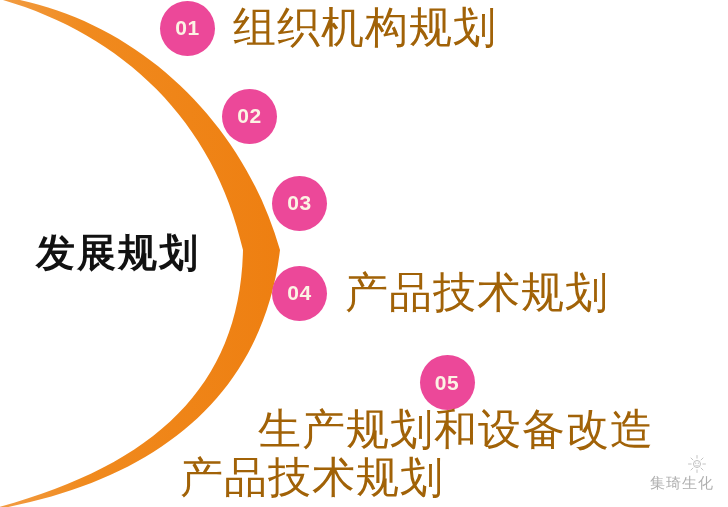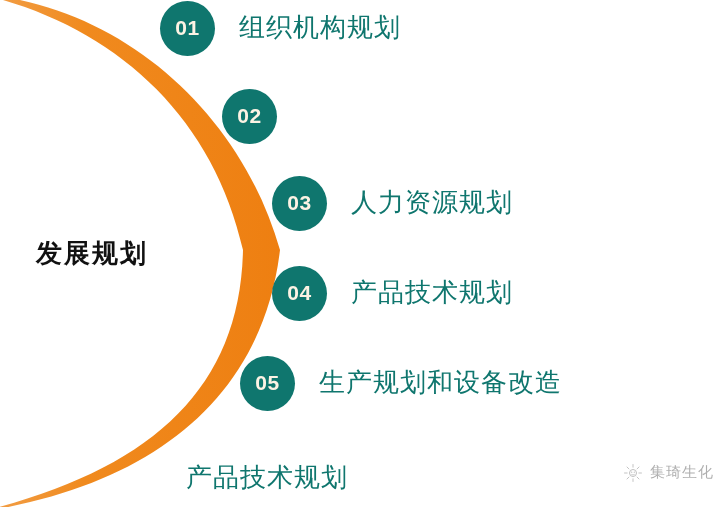--- a/index.html
+++ b/index.html
@@ -26,72 +26,73 @@
     height: 507px;
     pointer-events: none;
   }
   .center-title {
     position: absolute;
     left: 36px;
     top: 230px;
     width: 230px;
     font-family: "Liberation Sans", "DejaVu Sans", sans-serif;
     font-weight: bold;
-    font-size: 26px;
+    font-size: 39px;
     letter-spacing: 2px;
     color: #111111;
     line-height: 46px;
     white-space: nowrap;
   }
   .step {
     position: absolute;
     display: flex;
     align-items: center;
     height: 56px;
   }
   .step-badge {
     width: 55px;
     height: 55px;
     border-radius: 50%;
-    background: #0f766e;
+    background: #ec4899;
     color: #FCF3E4;
     font-family: "Liberation Sans", "DejaVu Sans", sans-serif;
     font-weight: bold;
     font-size: 21px;
     display: flex;
     align-items: center;
     justify-content: center;
     flex: 0 0 auto;
     letter-spacing: 0.5px;
   }
   .step-label {
-    margin-left: 24px;
+    margin-left: 18px;
     font-family: "Liberation Serif", "DejaVu Serif", serif;
-    font-size: 26px;
+    font-size: 43px;
     font-weight: normal;
-    color: #0f766e;
+    color: #a16207;
     white-space: nowrap;
     line-height: 40px;
     letter-spacing: 1px;
   }
   
   .step-1 { left: 160px; top: 0px;   }
   .step-2 { left: 222px; top: 88px;  }
   .step-3 { left: 272px; top: 175px; }
   .step-4 { left: 272px; top: 265px; justify-content: flex-end; }
-  .step-5 { left: 240px; top: 355px; }
+  .step-5 { left: 240px; top: 355px; flex-direction: column; }
   .step-6 { left: 162px; top: 450px; }
 
   .watermark {
     position: absolute;
     right: 14px;
-    bottom: 24px;
+    bottom: 14px;
     display: flex;
-    align-items: flex-start;
+    align-items: flex-end;
     opacity: 0.55;
+    flex-direction: column;
   }
   .watermark-icon {
     width: 20px;
     height: 20px;
     margin-right: 7px;
     flex: 0 0 auto;
   }
   .watermark-text {
     font-family: "Liberation Sans", "DejaVu Sans", sans-serif;
     font-size: 15px;
@@ -127,21 +128,20 @@
     <div class="step-badge">01</div>
     <div class="step-label">组织机构规划</div>
   </div>
 
   <div class="step step-2">
     <div class="step-badge">02</div>
   </div>
 
   <div class="step step-3">
     <div class="step-badge">03</div>
-    <div class="step-label">人力资源规划</div>
   </div>
 
   <div class="step step-4">
     <div class="step-badge">04</div>
     <div class="step-label">产品技术规划</div>
   </div>
 
   <div class="step step-5">
     <div class="step-badge">05</div>
     <div class="step-label">生产规划和设备改造</div>

